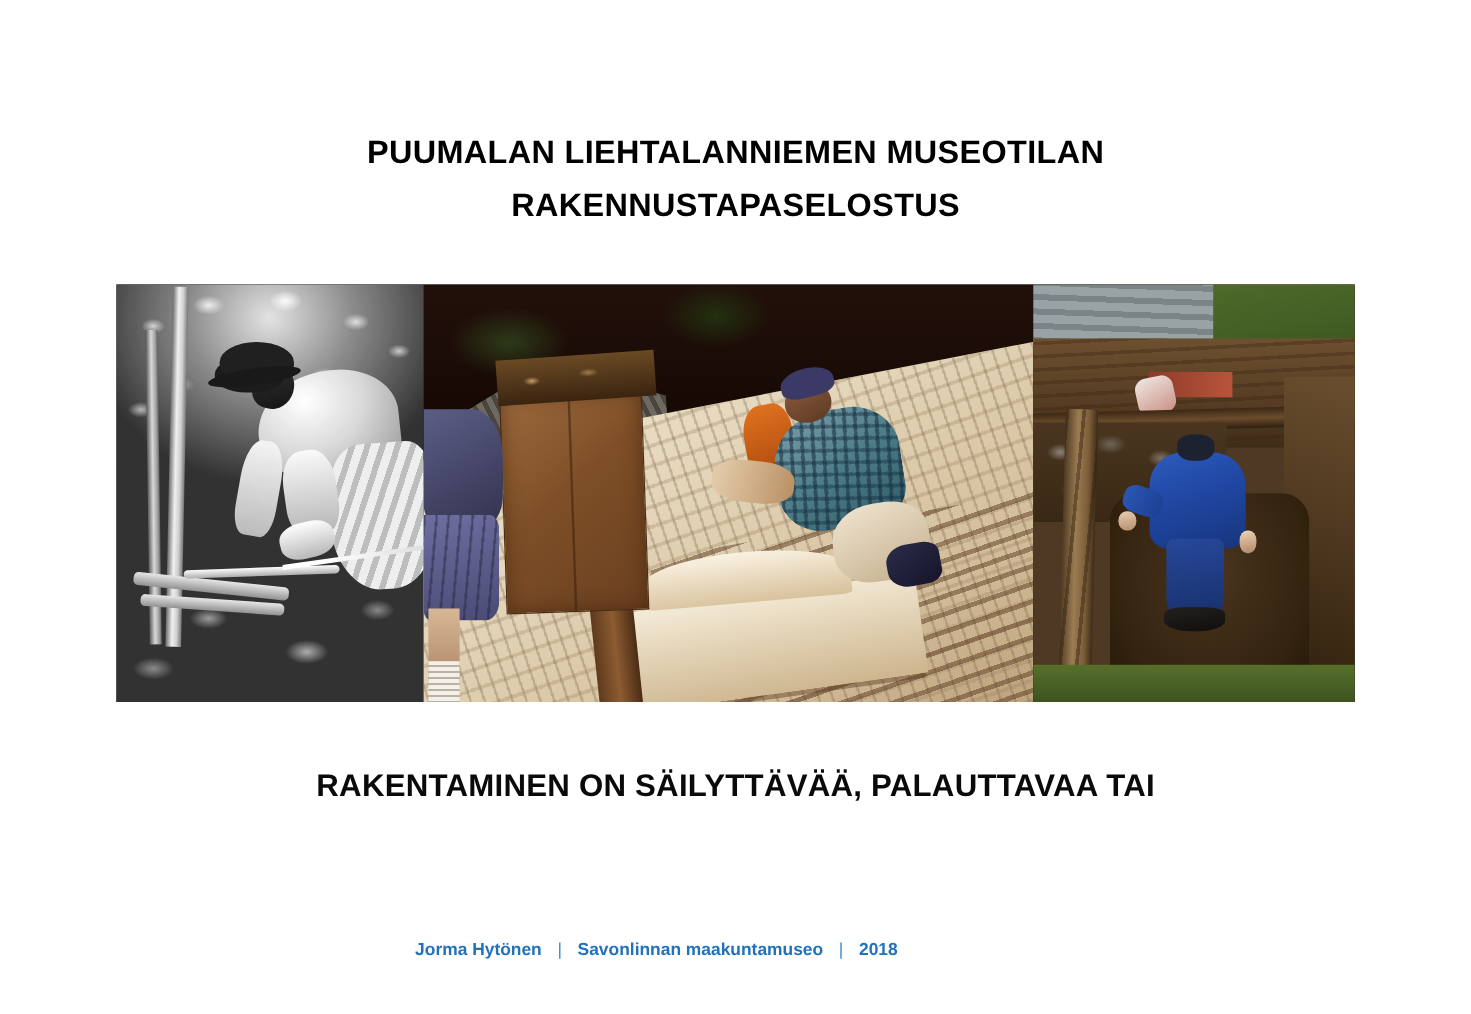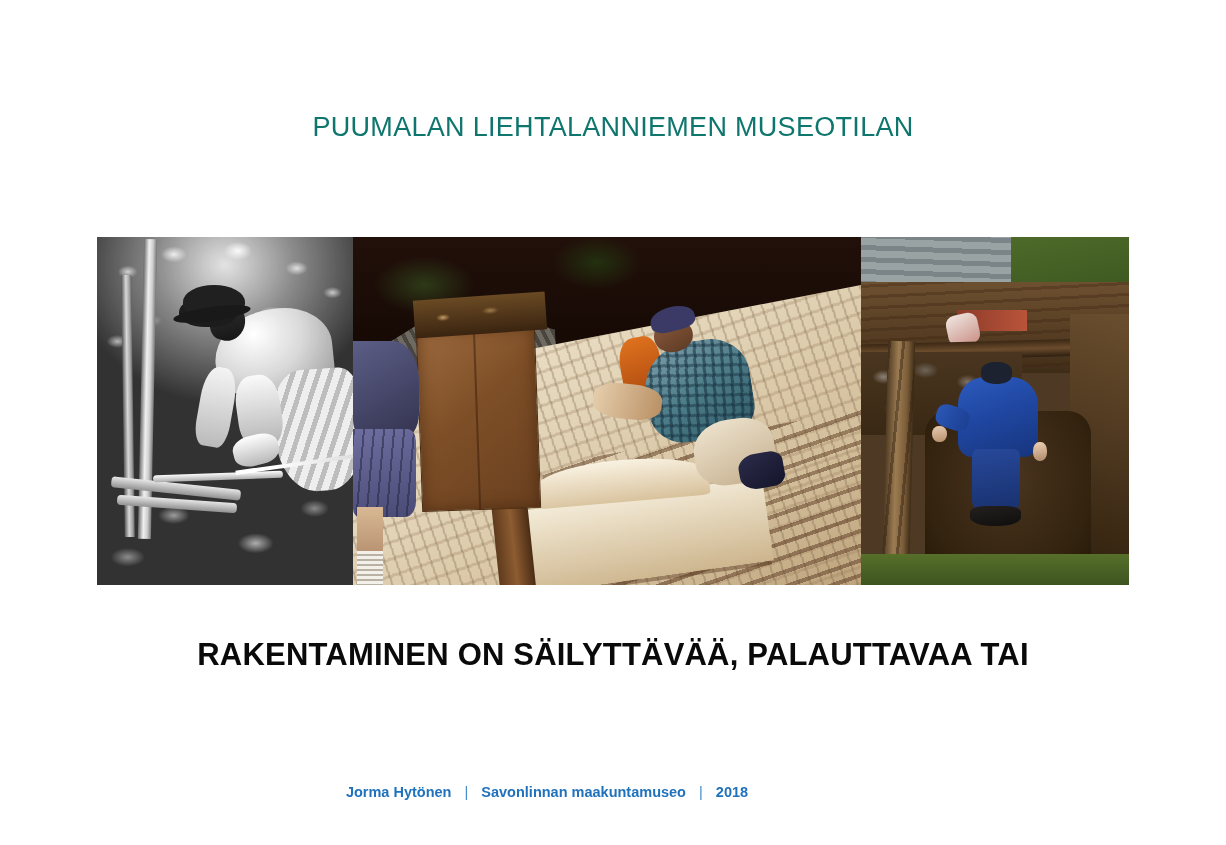--- a/index.html
+++ b/index.html
@@ -25,24 +25,24 @@
   
   .title-block {
     position: absolute;
     left: 0;
     top: 105px;
     width: 1226px;
     text-align: center;
   }
   .title-line {
     font-size: 27px;
-    font-weight: normal;
+    font-weight: bold;
     letter-spacing: 0.3px;
     line-height: 44px;
-    color: #0f766e;
+    color: #000000;
     white-space: nowrap;
   }
 
   
   .photo-band {
     position: absolute;
     left: 97px;
     top: 237px;
     width: 1032px;
     height: 348px;
@@ -380,21 +380,21 @@
 
   
   .subtitle-block {
     position: absolute;
     left: 0;
     top: 631px;
     width: 1226px;
     text-align: center;
   }
   .subtitle-line {
-    font-size: 31px;
+    font-size: 26px;
     font-weight: bold;
     letter-spacing: 0.2px;
     line-height: 47px;
     color: #0a0a0a;
     white-space: nowrap;
   }
 
   
   .footer {
     position: absolute;
@@ -410,20 +410,21 @@
   .footer span { display: inline-block; vertical-align: baseline; }
   .footer-sep { padding: 0 9px; color: #3f8ccb; font-weight: normal; }
 </style>
 </head>
 <body>
 
 <div class="page">
 
   <div class="title-block">
     <div class="title-line">PUUMALAN LIEHTALANNIEMEN MUSEOTILAN</div>
+    <div class="title-line">RAKENNUSTAPASELOSTUS</div>
   </div>
 
   <div class="photo-band">
 
     <div class="photo photo-1 bw">
       <div class="foliage"></div>
       <div class="post post-a"></div>
       <div class="post post-b"></div>
       <div class="log-h log-1"></div>
       <div class="log-h log-2"></div>

